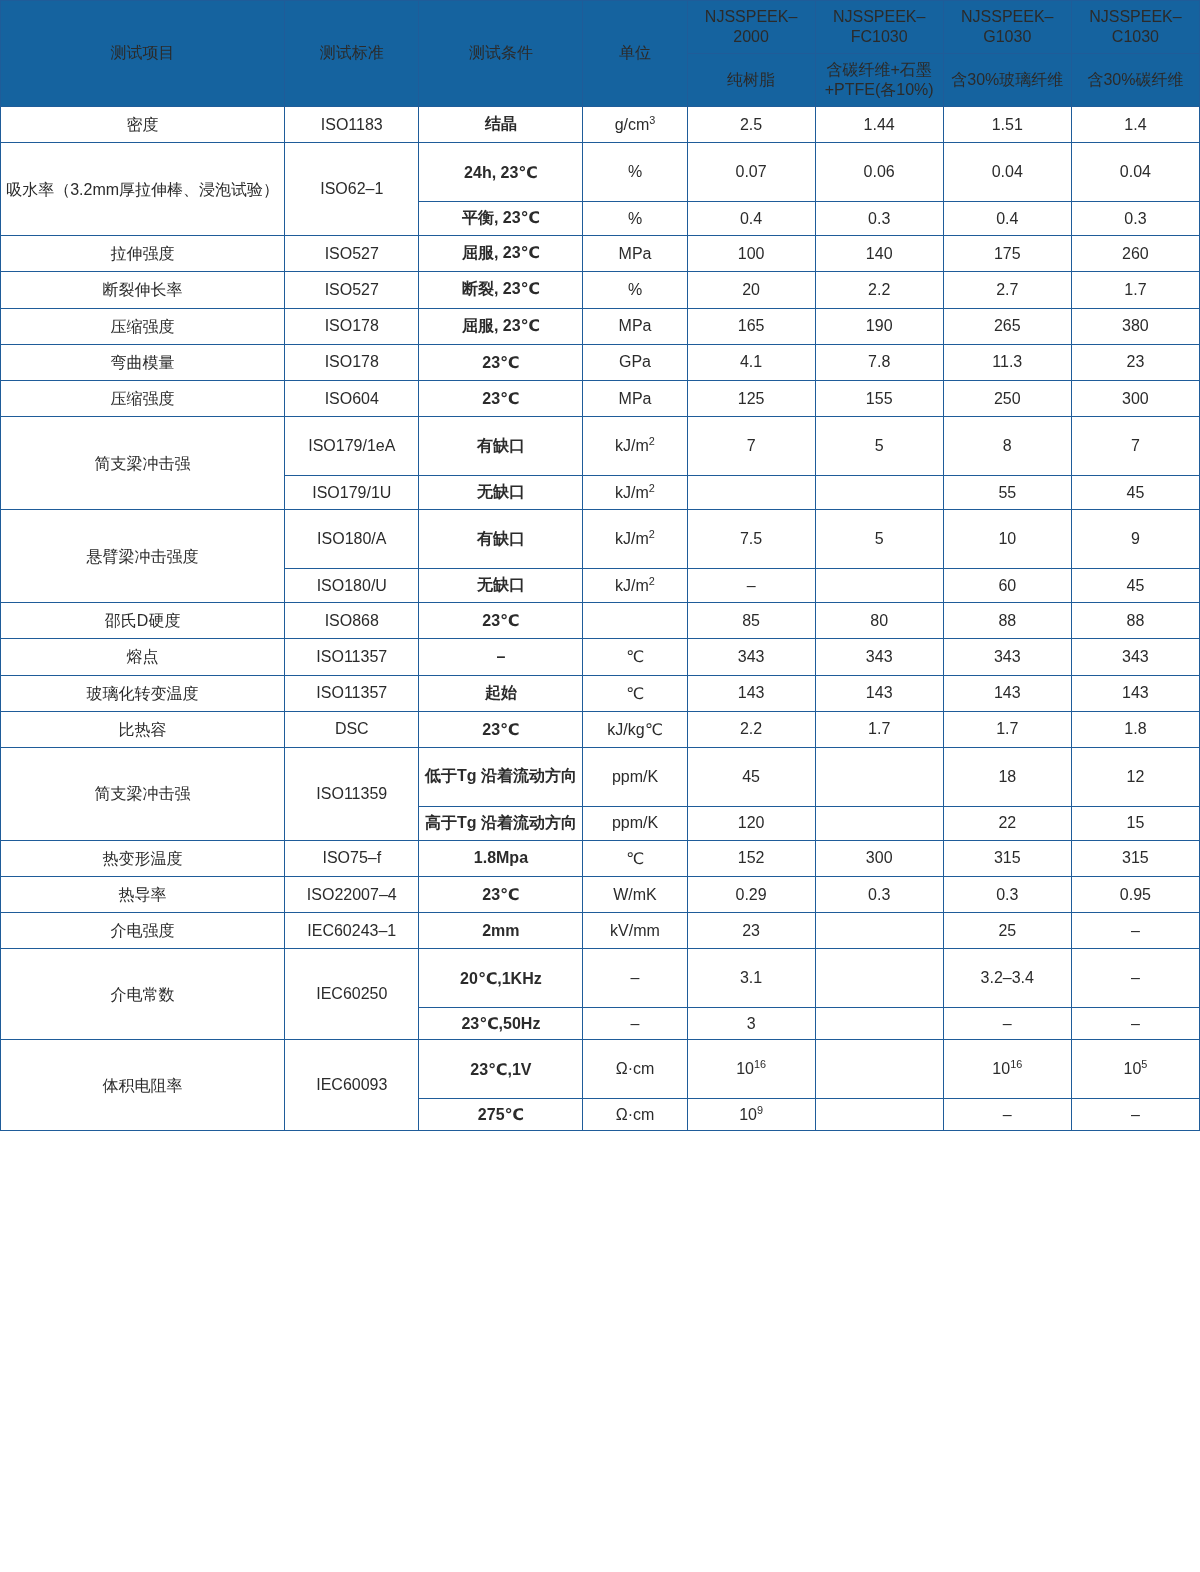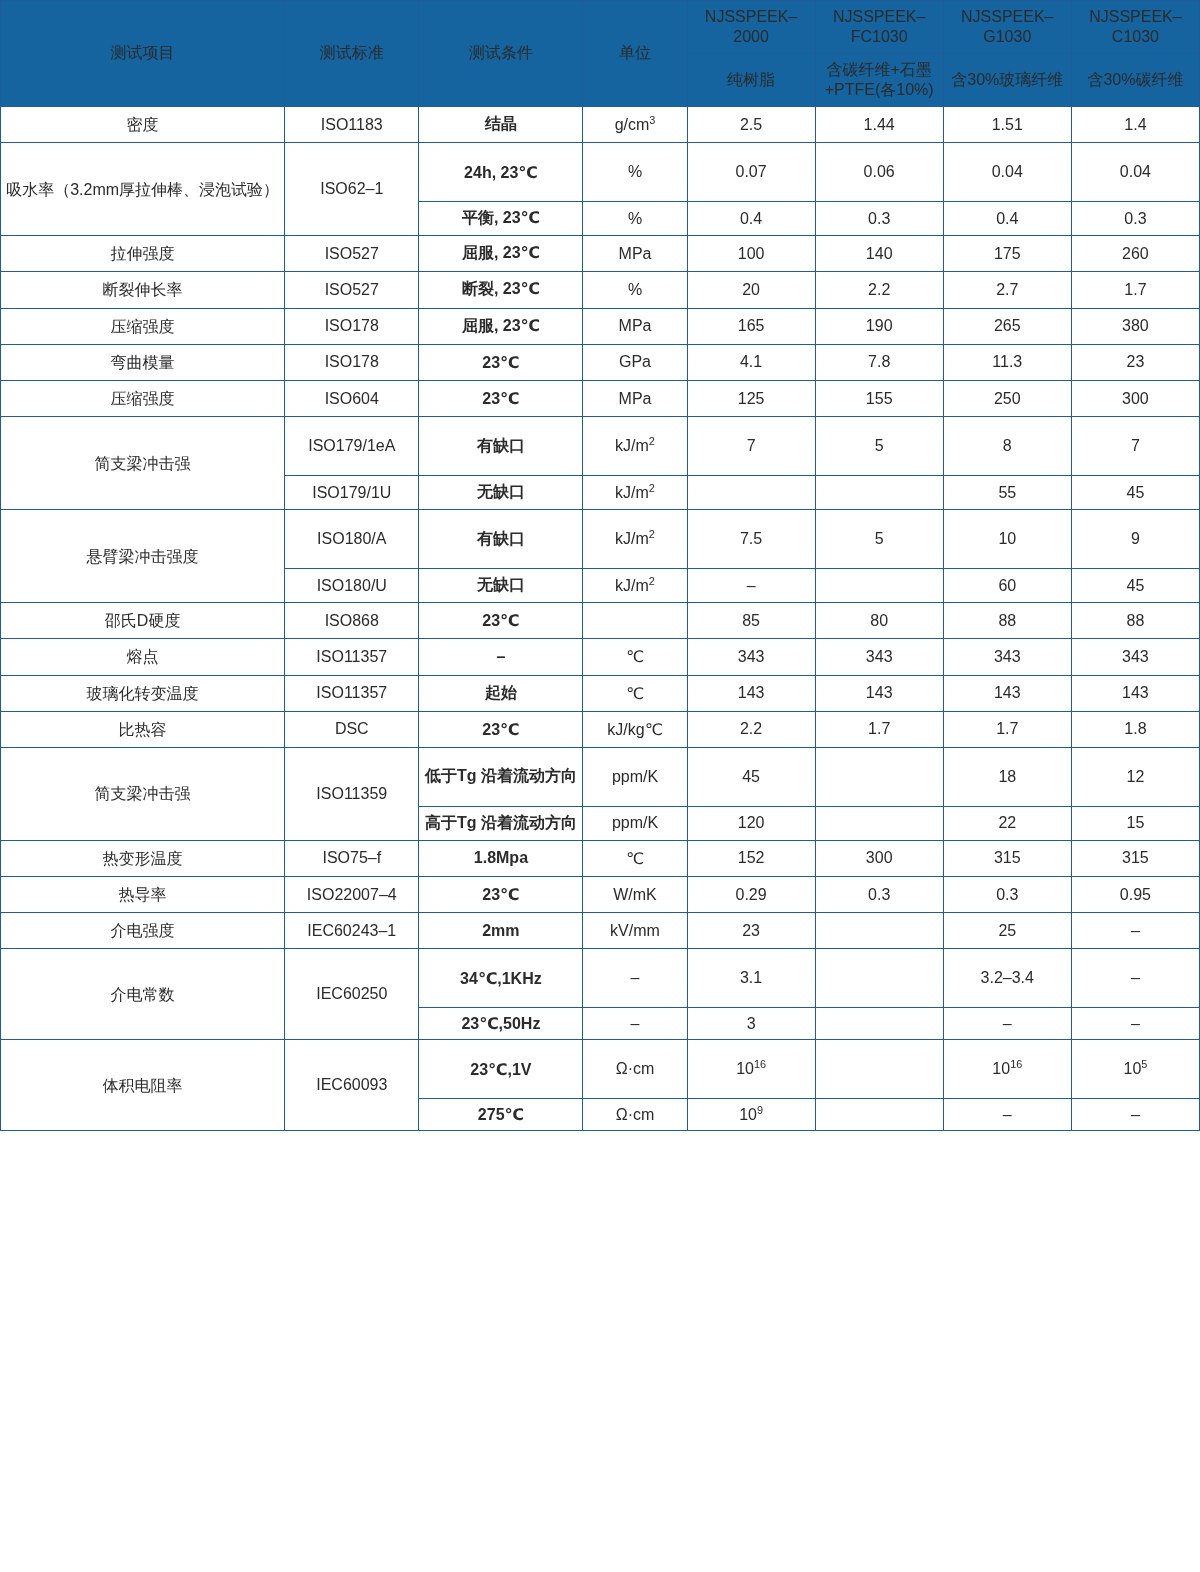--- a/index.html
+++ b/index.html
@@ -309,21 +309,21 @@
         <td class="cond">2mm</td>
         <td class="unit">kV/mm</td>
         <td class="val">23</td>
         <td class="val"></td>
         <td class="val">25</td>
         <td class="val">–</td>
       </tr>
       <tr class="tall">
         <td class="item" rowspan="2">介电常数</td>
         <td class="std" rowspan="2">IEC60250</td>
-        <td class="cond">34℃,1KHz</td>
+        <td class="cond">20℃,1KHz</td>
         <td class="unit">–</td>
         <td class="val">3.1</td>
         <td class="val"></td>
         <td class="val">3.2–3.4</td>
         <td class="val">–</td>
       </tr>
       <tr>
         <td class="cond">23℃,50Hz</td>
         <td class="unit">–</td>
         <td class="val">3</td>

